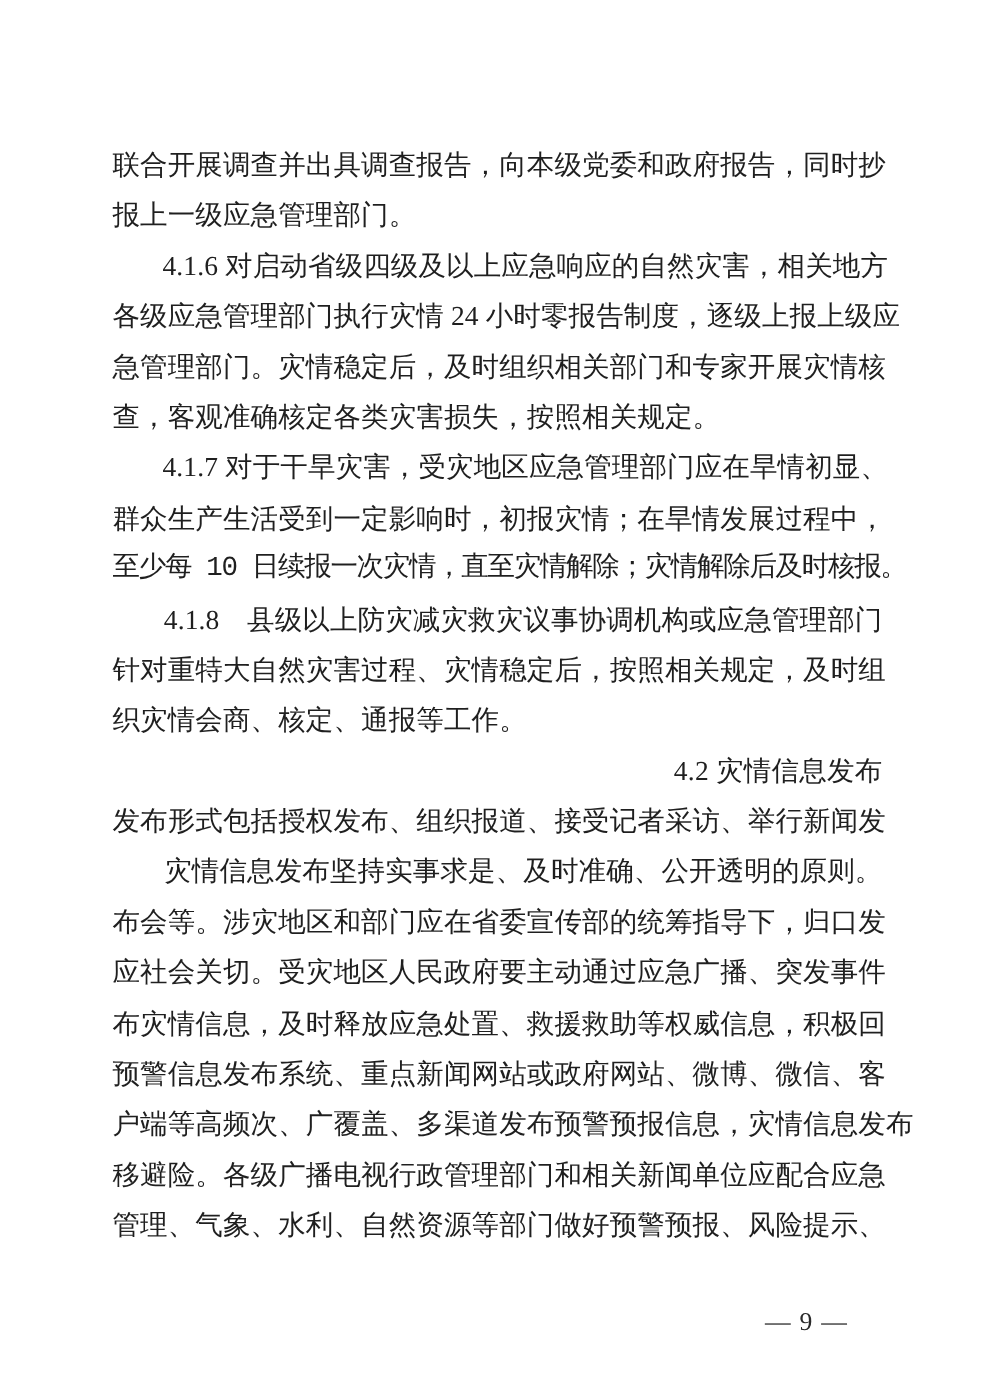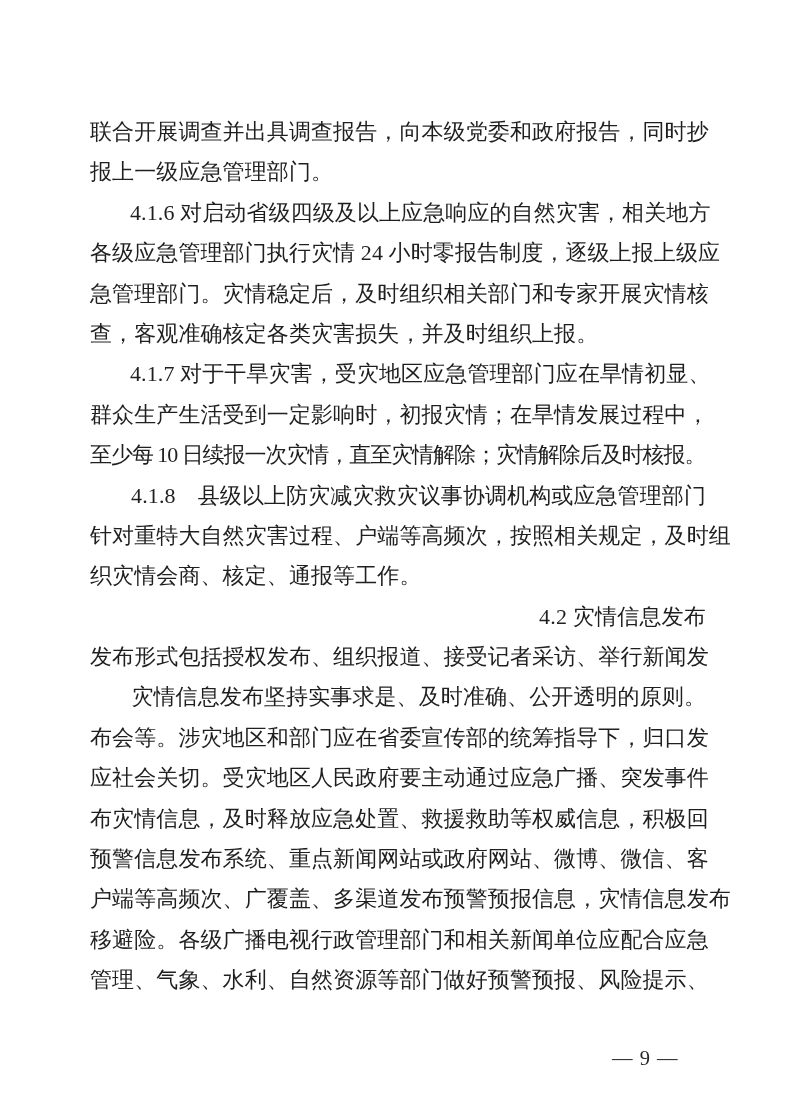--- a/index.html
+++ b/index.html
@@ -28,20 +28,21 @@
     font-size: 22px;
     white-space: nowrap;
     letter-spacing: 0.1px;
   }
   .line.indent {
     padding-left: 40px;
     text-align: right;
   }
   .line.tight {
     letter-spacing: -1.05px;
+    font-family: Liberation Mono, monospace;
   }
   .line.heading {
     letter-spacing: 0.2px;
   }
   .page-number {
     position: absolute;
     left: 612px;
     top: 1044px;
     height: 28px;
     line-height: 28px;
@@ -54,26 +55,26 @@
 </head>
 <body>
 
 <div class="page">
   <div class="content">
       <div class="line">联合开展调查并出具调查报告，向本级党委和政府报告，同时抄</div>
       <div class="line">报上一级应急管理部门。</div>
       <div class="line indent">4.1.6 对启动省级四级及以上应急响应的自然灾害，相关地方</div>
       <div class="line">各级应急管理部门执行灾情 24 小时零报告制度，逐级上报上级应</div>
       <div class="line">急管理部门。灾情稳定后，及时组织相关部门和专家开展灾情核</div>
-      <div class="line">查，客观准确核定各类灾害损失，并及时组织上报。</div>
+      <div class="line">查，客观准确核定各类灾害损失，按照相关规定。</div>
       <div class="line indent">4.1.7 对于干旱灾害，受灾地区应急管理部门应在旱情初显、</div>
       <div class="line">群众生产生活受到一定影响时，初报灾情；在旱情发展过程中，</div>
       <div class="line tight">至少每 10 日续报一次灾情，直至灾情解除；灾情解除后及时核报。</div>
       <div class="line indent">4.1.8　县级以上防灾减灾救灾议事协调机构或应急管理部门</div>
-      <div class="line">针对重特大自然灾害过程、户端等高频次，按照相关规定，及时组</div>
+      <div class="line">针对重特大自然灾害过程、灾情稳定后，按照相关规定，及时组</div>
       <div class="line">织灾情会商、核定、通报等工作。</div>
       <div class="line indent heading">4.2 灾情信息发布</div>
       <div class="line">发布形式包括授权发布、组织报道、接受记者采访、举行新闻发</div>
       <div class="line indent">灾情信息发布坚持实事求是、及时准确、公开透明的原则。</div>
       <div class="line">布会等。涉灾地区和部门应在省委宣传部的统筹指导下，归口发</div>
       <div class="line">应社会关切。受灾地区人民政府要主动通过应急广播、突发事件</div>
       <div class="line">布灾情信息，及时释放应急处置、救援救助等权威信息，积极回</div>
       <div class="line">预警信息发布系统、重点新闻网站或政府网站、微博、微信、客</div>
       <div class="line">户端等高频次、广覆盖、多渠道发布预警预报信息，灾情信息发布</div>
       <div class="line">移避险。各级广播电视行政管理部门和相关新闻单位应配合应急</div>

